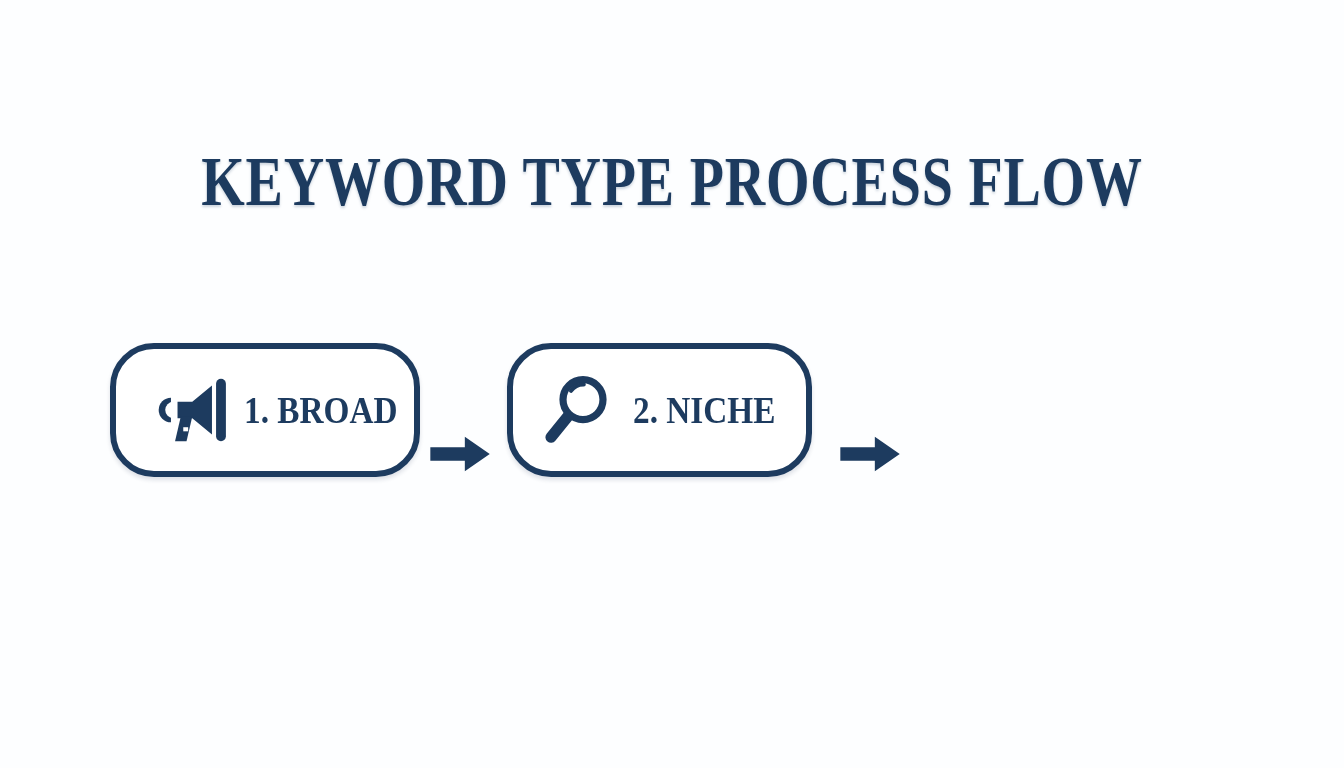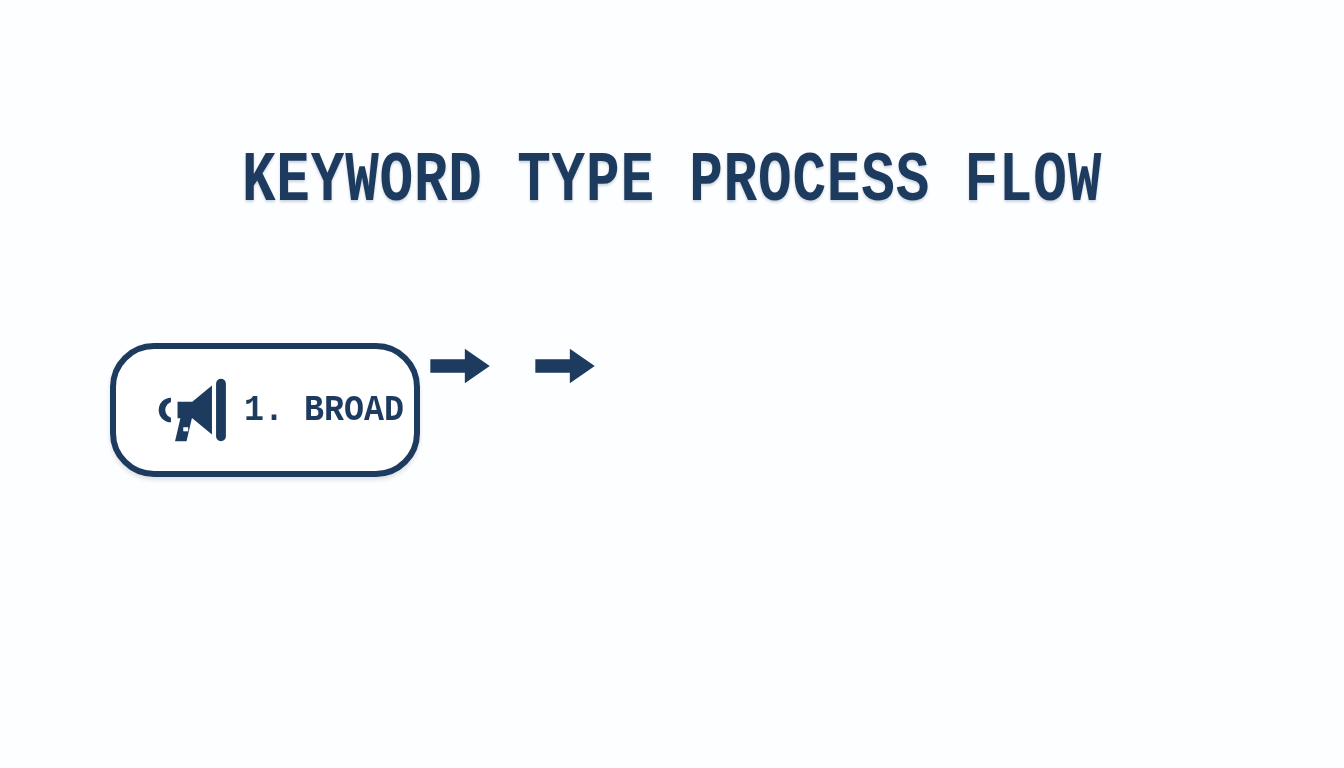--- a/index.html
+++ b/index.html
@@ -1,33 +1,33 @@
 <!DOCTYPE html>
 <html style="--navy: #1d3b5f; --background: #fdfeff;"><head>
 <meta charset="utf-8">
 <style>
   html,body { margin:0; padding:0; }
   .canvas {
     position:relative; width:1344px; height:768px;
     background:var(--background, #fdfeff);
-    font-family:Liberation Mono, monospace;
+    font-family:Liberation Serif, serif;
     overflow:hidden;
   }
   .title {
     position:absolute; top:142px; left:0; width:100%;
     margin:0; text-align:center;
     font-size:70px; font-weight:700; letter-spacing:1px;
     color:var(--navy, #1d3b5f);
     transform:scaleX(0.8);
     text-shadow:0 2px 3px rgba(29,59,95,0.22);
     white-space:nowrap;
   }
   .flow {
     position:absolute; top:343px; left:110px; height:134px;
-    display:flex; align-items:flex-start;
+    display:flex; align-items:flex-end;
   }
   .step {
     box-sizing:border-box; height:134px;
     border:6px solid var(--navy, #1d3b5f);
     border-radius:44px;
     background:#ffffff;
     display:flex; align-items:center;
     box-shadow:0 3px 4px rgba(25,45,75,0.14);
   }
   .step-1 { width:310px; padding-left:32px; }
@@ -74,20 +74,30 @@
       </span>
       <span class="label">1. BROAD</span>
     </div>
 
     <span class="arrow arrow-1">
       <svg width="62" height="46" viewBox="0 0 64 48" xmlns="http://www.w3.org/2000/svg">
         <polygon points="0,17 36,17 36,6 62,24 36,42 36,31 0,31" fill="#1d3b5f"></polygon>
       </svg>
     </span>
 
+    <div class="step step-2">
+      <span class="icon">
+        <svg width="80" height="80" viewBox="0 0 100 100" xmlns="http://www.w3.org/2000/svg">
+          <circle cx="60" cy="37" r="25" fill="none" stroke="#1d3b5f" stroke-width="9"></circle>
+          <path d="M 45,26 A 19,19 0 0 1 61,18" fill="none" stroke="#1d3b5f" stroke-width="5" stroke-linecap="round"></path>
+          <line x1="41" y1="58" x2="20" y2="84" stroke="#1d3b5f" stroke-width="14" stroke-linecap="round"></line>
+        </svg>
+      </span>
+      <span class="label">2. NICHE</span>
+    </div>
 
     <span class="arrow arrow-2">
       <svg width="62" height="46" viewBox="0 0 64 48" xmlns="http://www.w3.org/2000/svg">
         <polygon points="0,17 36,17 36,6 62,24 36,42 36,31 0,31" fill="#1d3b5f"></polygon>
       </svg>
     </span>
 
 
   </div>
 </div>

